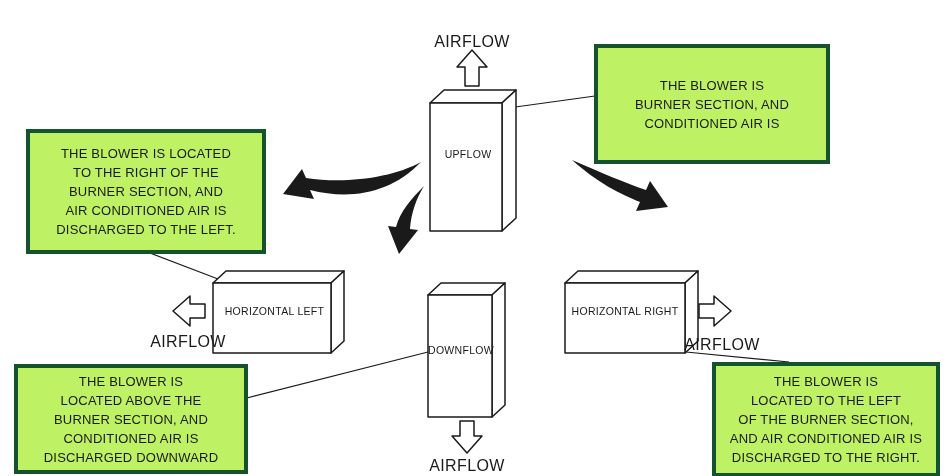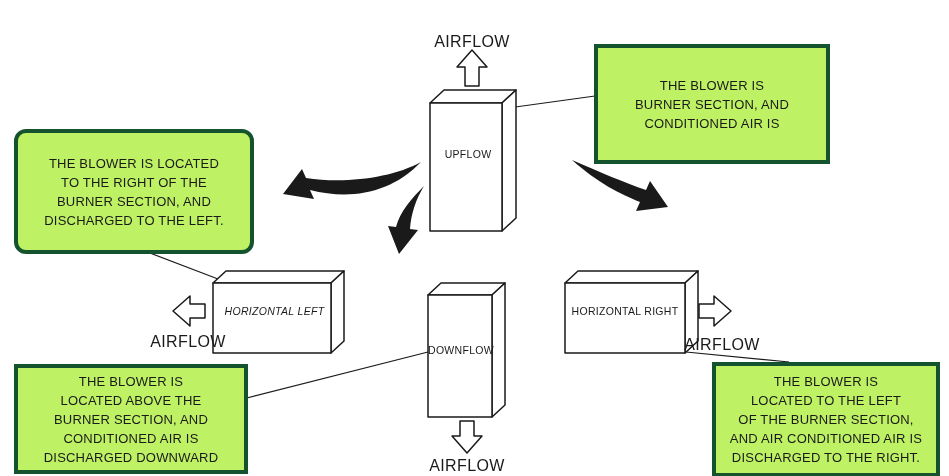--- a/index.html
+++ b/index.html
@@ -63,38 +63,39 @@
     <path d="M173,311 L190,296 L190,304 L205,304 L205,318 L190,318 L190,326 Z" fill="#ffffff"></path>
     <path d="M731,311 L714,296 L714,304 L699,304 L699,318 L714,318 L714,326 Z" fill="#ffffff"></path>
 
     <path d="M421,162 C390,194 350,200 310,190 L314,199 L283,194 L302,169 L306,178 C345,184 392,178 421,162 Z" fill="#1a1a1a" stroke="none"></path>
     <path d="M424,186 C411,199 400,212 396,227 L388,226 L399,254 L418,230 L410,229 C411,214 416,199 424,186 Z" fill="#1a1a1a" stroke="none"></path>
     <path d="M572,160 C598,183 620,194 640,202 L636,211 L668,207 L650,181 L646,190 C625,183 600,172 572,160 Z" fill="#1a1a1a" stroke="none"></path>
   </svg>
 
   <div class="unit-label" style="left:430px;top:148px;width:76px;">UPFLOW</div>
   <div class="unit-label" style="left:428px;top:344px;width:64px;">DOWNFLOW</div>
-  <div class="unit-label" style="left:213px;top:305px;width:123px;font-style:italic;">HORIZONTAL LEFT</div>
+  <div class="unit-label" style="left:213px;top:305px;width:123px;">HORIZONTAL LEFT</div>
   <div class="unit-label" style="left:565px;top:305px;width:120px;">HORIZONTAL RIGHT</div>
 
   <div class="airflow-label" style="left:422px;top:33px;width:100px;">AIRFLOW</div>
   <div class="airflow-label" style="left:417px;top:457px;width:100px;">AIRFLOW</div>
   <div class="airflow-label" style="left:138px;top:333px;width:100px;">AIRFLOW</div>
   <div class="airflow-label" style="left:672px;top:336px;width:100px;">AIRFLOW</div>
 
   <div class="callout" style="left:594px;top:44px;width:228px;height:112px;">
     <div>THE BLOWER IS</div>
     <div>BURNER SECTION, AND</div>
     <div>CONDITIONED AIR IS</div>
   </div>
 
-  <div class="callout" style="left:14px;top:129px;width:232px;height:117px;border-radius:12px;">
+  <div class="callout" style="left:26px;top:129px;width:232px;height:117px;">
     <div>THE BLOWER IS LOCATED</div>
     <div>TO THE RIGHT OF THE</div>
     <div>BURNER SECTION, AND</div>
+    <div>AIR CONDITIONED AIR IS</div>
     <div>DISCHARGED TO THE LEFT.</div>
   </div>
 
   <div class="callout" style="left:14px;top:364px;width:226px;height:102px;">
     <div>THE BLOWER IS</div>
     <div>LOCATED ABOVE THE</div>
     <div>BURNER SECTION, AND</div>
     <div>CONDITIONED AIR IS</div>
     <div>DISCHARGED DOWNWARD</div>
   </div>

